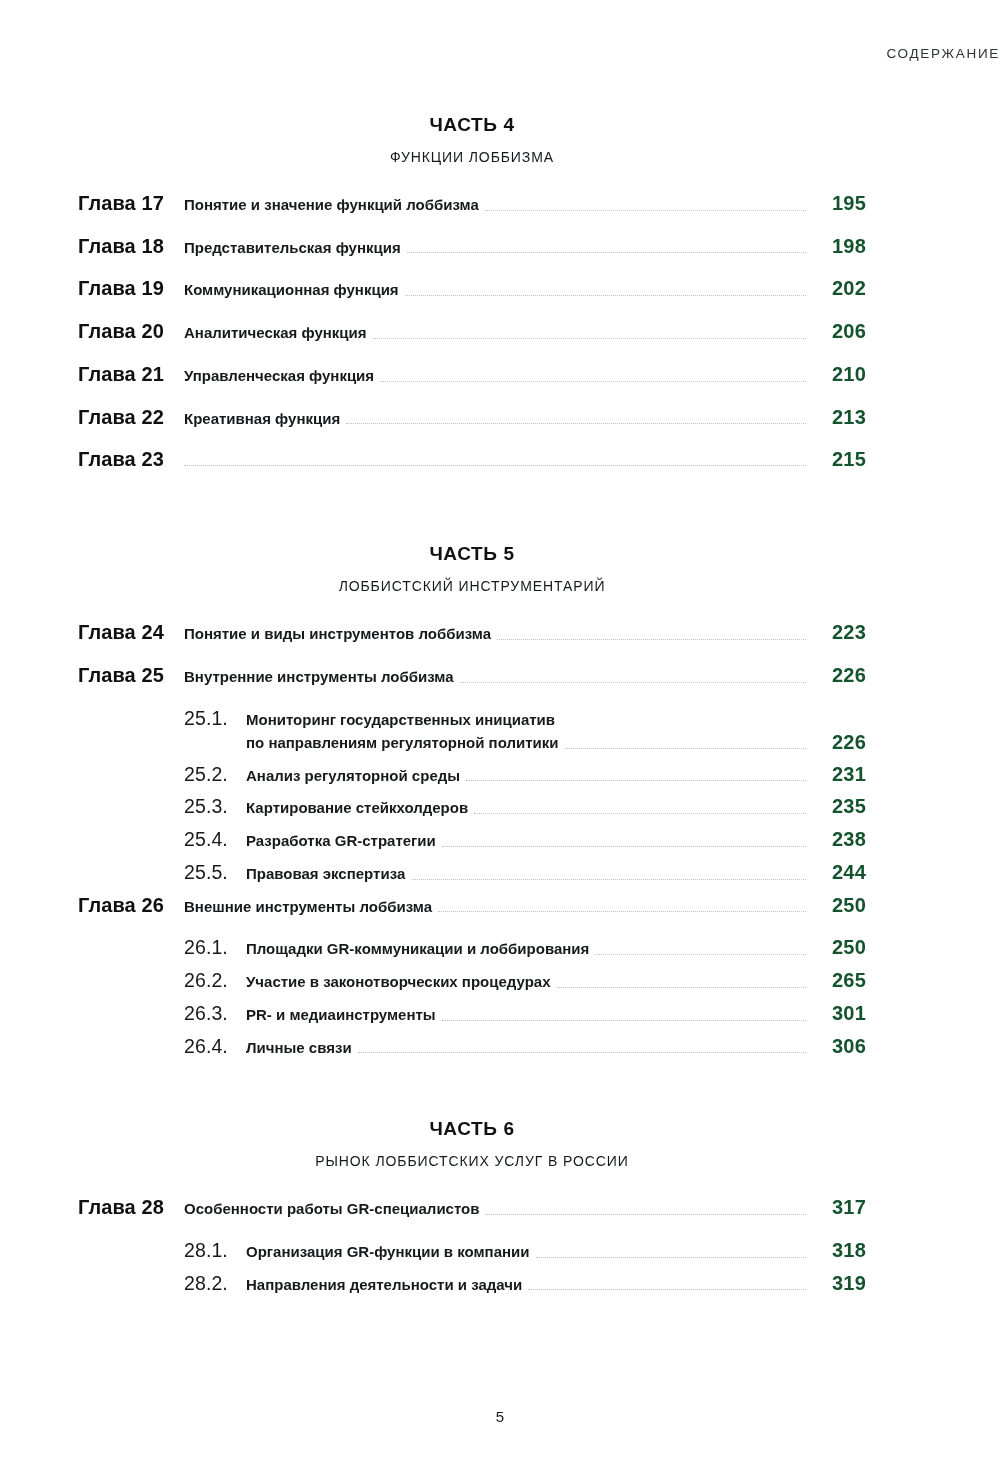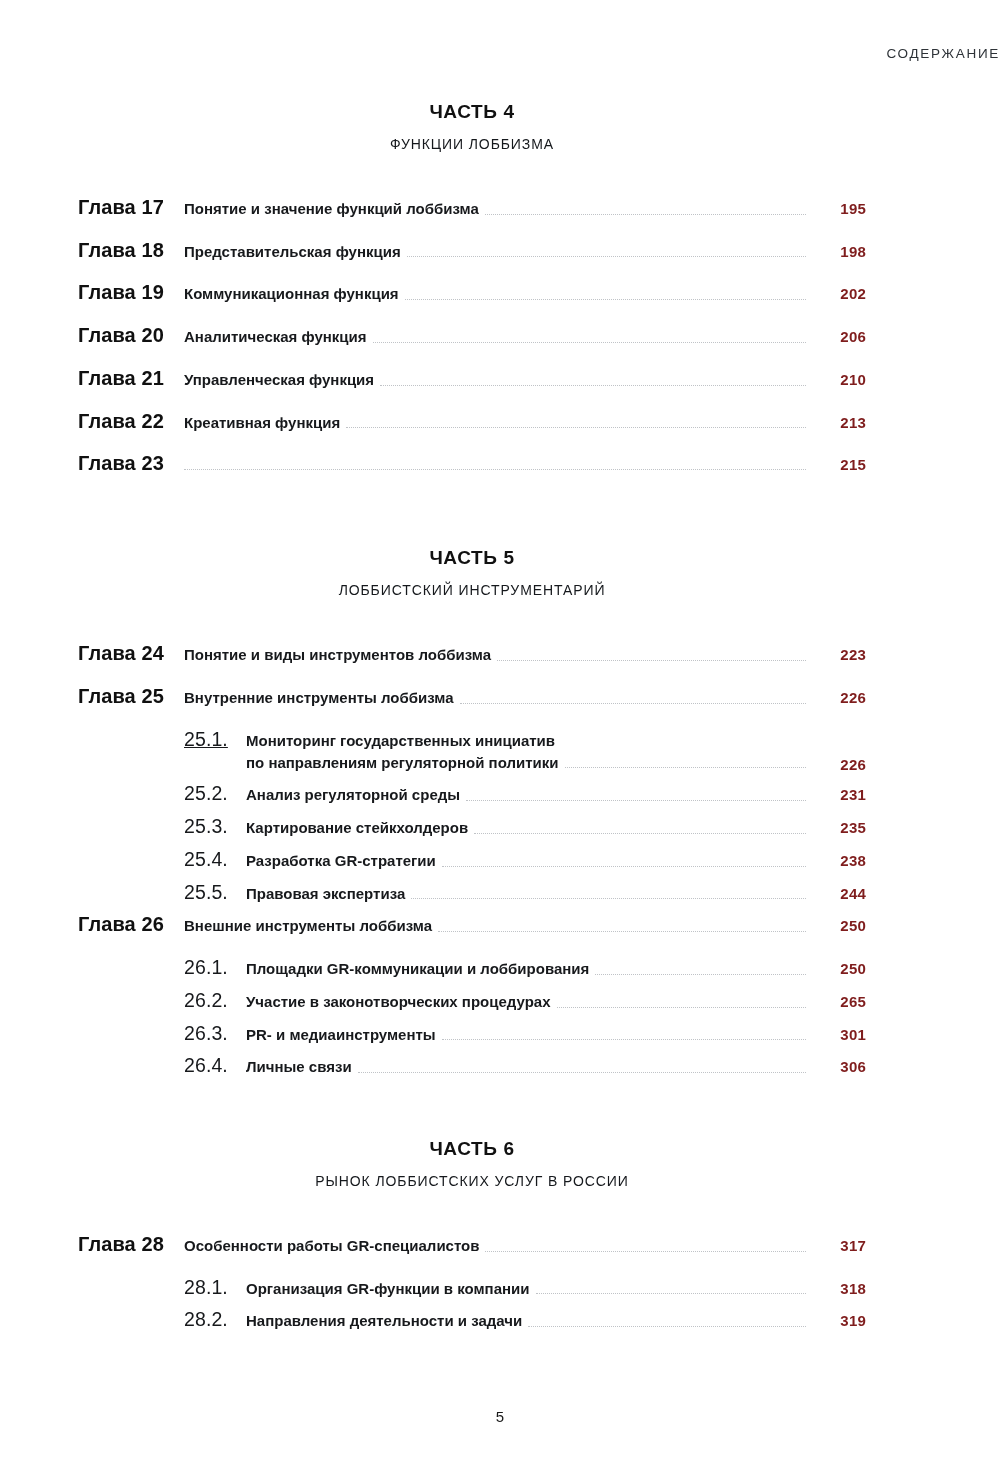--- a/index.html
+++ b/index.html
@@ -32,21 +32,21 @@
     text-align: right;
     font-size: 13.5px;
     letter-spacing: 1.7px;
     color: #2e3338;
     font-weight: 400;
   }
 
   
   .content {
     position: absolute;
-    top: 100px;
+    top: 113px;
     left: 78px;
     width: 788px;
   }
 
   
   .part {
     margin-bottom: 0;
   }
   .part-title {
     text-align: center;
@@ -62,21 +62,21 @@
     font-size: 14px;
     letter-spacing: 0.9px;
     color: #15181c;
     margin: 10px 0 0 0;
     line-height: 1.3;
     font-weight: 400;
   }
 
   
   .entries {
-    margin-top: 43px;
+    margin-top: 26px;
   }
 
   .entry {
     display: flex;
     align-items: baseline;
     width: 100%;
     margin-bottom: 19px;
   }
   .entry.sub {
     margin-bottom: 9px;
@@ -122,22 +122,22 @@
     margin-bottom: 5px;
     overflow: hidden;
     border-bottom: 1.4px dotted #c0c3c7;
   }
 
   .entry-page {
     flex: 0 0 auto;
     width: 52px;
     text-align: right;
     font-weight: bold;
-    font-size: 15px;
-    color: #7f1d1d;
+    font-size: 20px;
+    color: #14532d;
     padding-left: 8px;
     letter-spacing: 0.2px;
   }
 
   
   .entry.wrap {
     display: block;
     margin-bottom: 9px;
   }
   .entry.wrap .line1 {
@@ -149,21 +149,20 @@
     display: flex;
     align-items: flex-end;
     width: 100%;
   }
   .entry.wrap .line1 .entry-label {
     width: 62px;
     margin-left: 106px;
     font-weight: 400;
     font-size: 19.5px;
     color: #17191c;
-    text-decoration: underline;
   }
   .entry.wrap .line2 .spacer {
     flex: 0 0 auto;
     width: 168px;
   }
 
   .gap-part {
     height: 52px;
   }
   .gap-part-6 {

